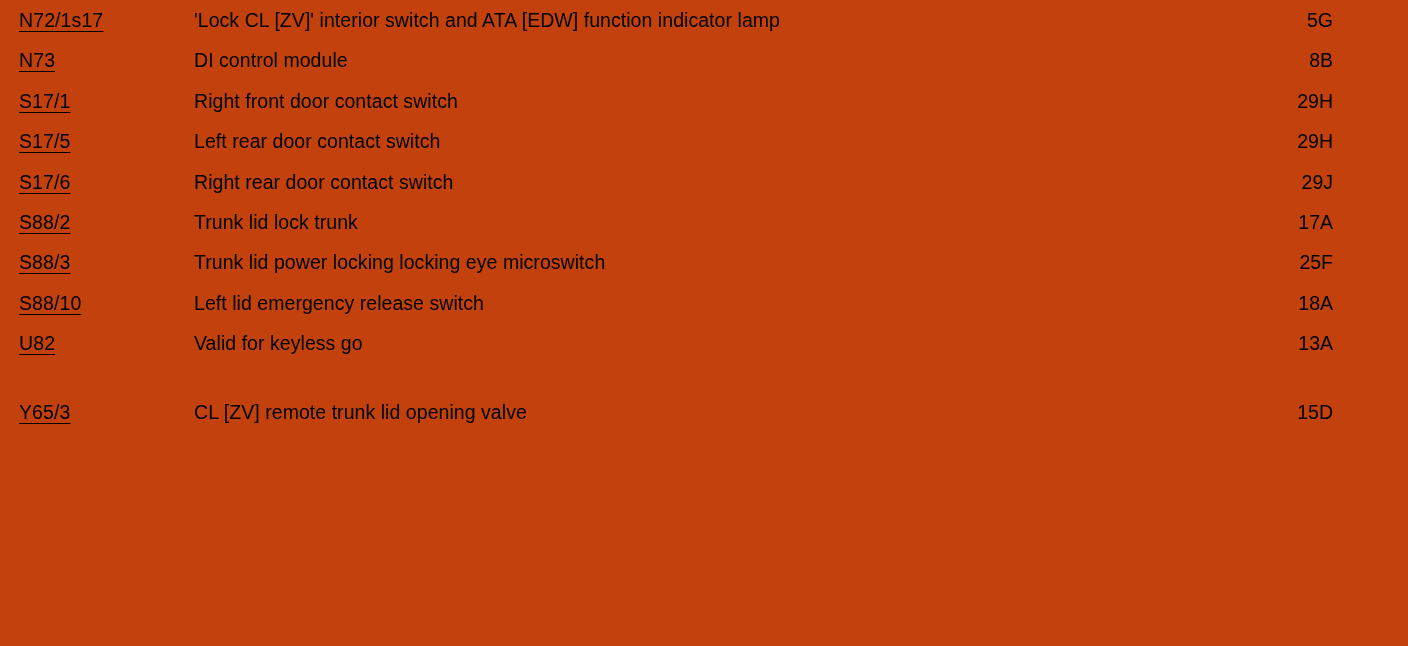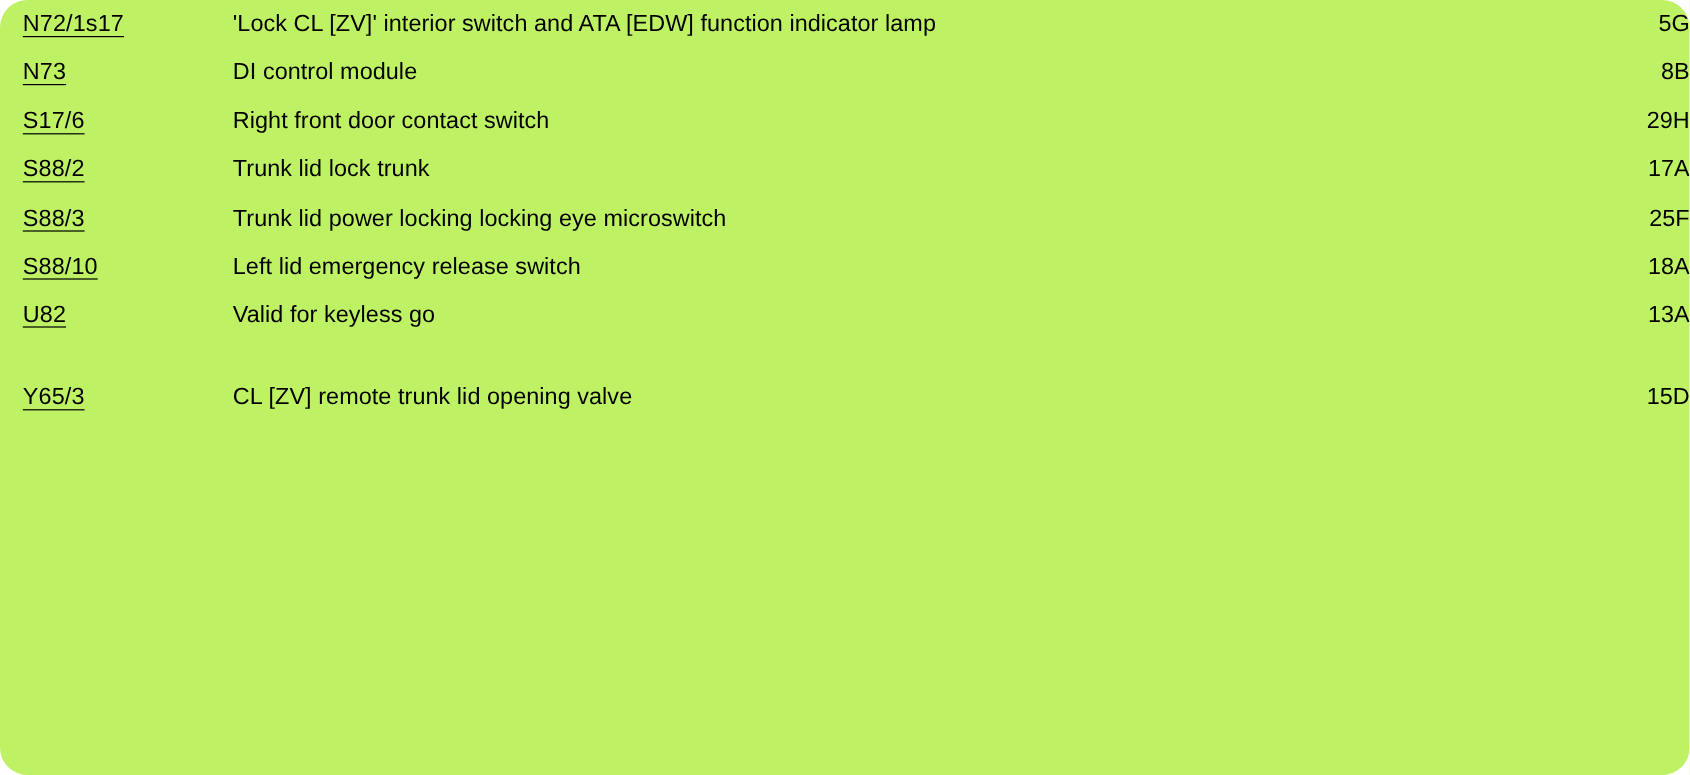--- a/index.html
+++ b/index.html
@@ -12,22 +12,21 @@
     height: 646px;
     font-family: "Liberation Sans", sans-serif;
     color: #000000;
     overflow: hidden;
   }
 
   .legend-sheet {
     position: relative;
     width: 1408px;
     height: 646px;
-    background: #bef264;
-    border-radius: 23px;
+    background: #c2410c;
   }
 
   .legend-table {
     position: absolute;
     top: 0;
     left: 0;
     width: 1408px;
     border-collapse: collapse;
     table-layout: fixed;
   }
@@ -61,20 +60,21 @@
   td.col-desc {
     width: 1075px;
     padding-left: 4px;
     box-sizing: border-box;
     letter-spacing: 0.05px;
   }
 
   
   td.col-loc {
     width: 143px;
+    padding-right: 75px;
     box-sizing: border-box;
     text-align: right;
   }
   .loc-stack {
     display: inline-block;
     text-align: left;
     line-height: 33.5px;
     vertical-align: top;
     padding-top: 3.5px;
   }
@@ -112,23 +112,33 @@
           <td class="col-code"><span class="code-text">N72/1s17</span></td>
           <td class="col-desc"><span>'Lock CL [ZV]' interior switch and ATA [EDW] function indicator lamp</span></td>
           <td class="col-loc"><span class="loc-stack"><span class="loc-line">5G</span></span></td>
         </tr>
         <tr class="legend-row row-single">
           <td class="col-code"><span class="code-text">N73</span></td>
           <td class="col-desc"><span>DI control module</span></td>
           <td class="col-loc"><span class="loc-stack"><span class="loc-line">8B</span></span></td>
         </tr>
         <tr class="legend-row row-single">
-          <td class="col-code"><span class="code-text">S17/6</span></td>
+          <td class="col-code"><span class="code-text">S17/1</span></td>
           <td class="col-desc"><span>Right front door contact switch</span></td>
           <td class="col-loc"><span class="loc-stack"><span class="loc-line">29H</span></span></td>
+        </tr>
+        <tr class="legend-row row-single">
+          <td class="col-code"><span class="code-text">S17/5</span></td>
+          <td class="col-desc"><span>Left rear door contact switch</span></td>
+          <td class="col-loc"><span class="loc-stack"><span class="loc-line">29H</span></span></td>
+        </tr>
+        <tr class="legend-row row-single">
+          <td class="col-code"><span class="code-text">S17/6</span></td>
+          <td class="col-desc"><span>Right rear door contact switch</span></td>
+          <td class="col-loc"><span class="loc-stack"><span class="loc-line">29J</span></span></td>
         </tr>
         <tr class="legend-row row-single">
           <td class="col-code"><span class="code-text">S88/2</span></td>
           <td class="col-desc"><span>Trunk lid lock trunk</span></td>
           <td class="col-loc"><span class="loc-stack"><span class="loc-line">17A</span></span></td>
         </tr>
         <tr class="legend-row row-single">
           <td class="col-code"><span class="code-text">S88/3</span></td>
           <td class="col-desc"><span>Trunk lid power locking locking eye microswitch</span></td>
           <td class="col-loc"><span class="loc-stack"><span class="loc-line">25F</span></span></td>

